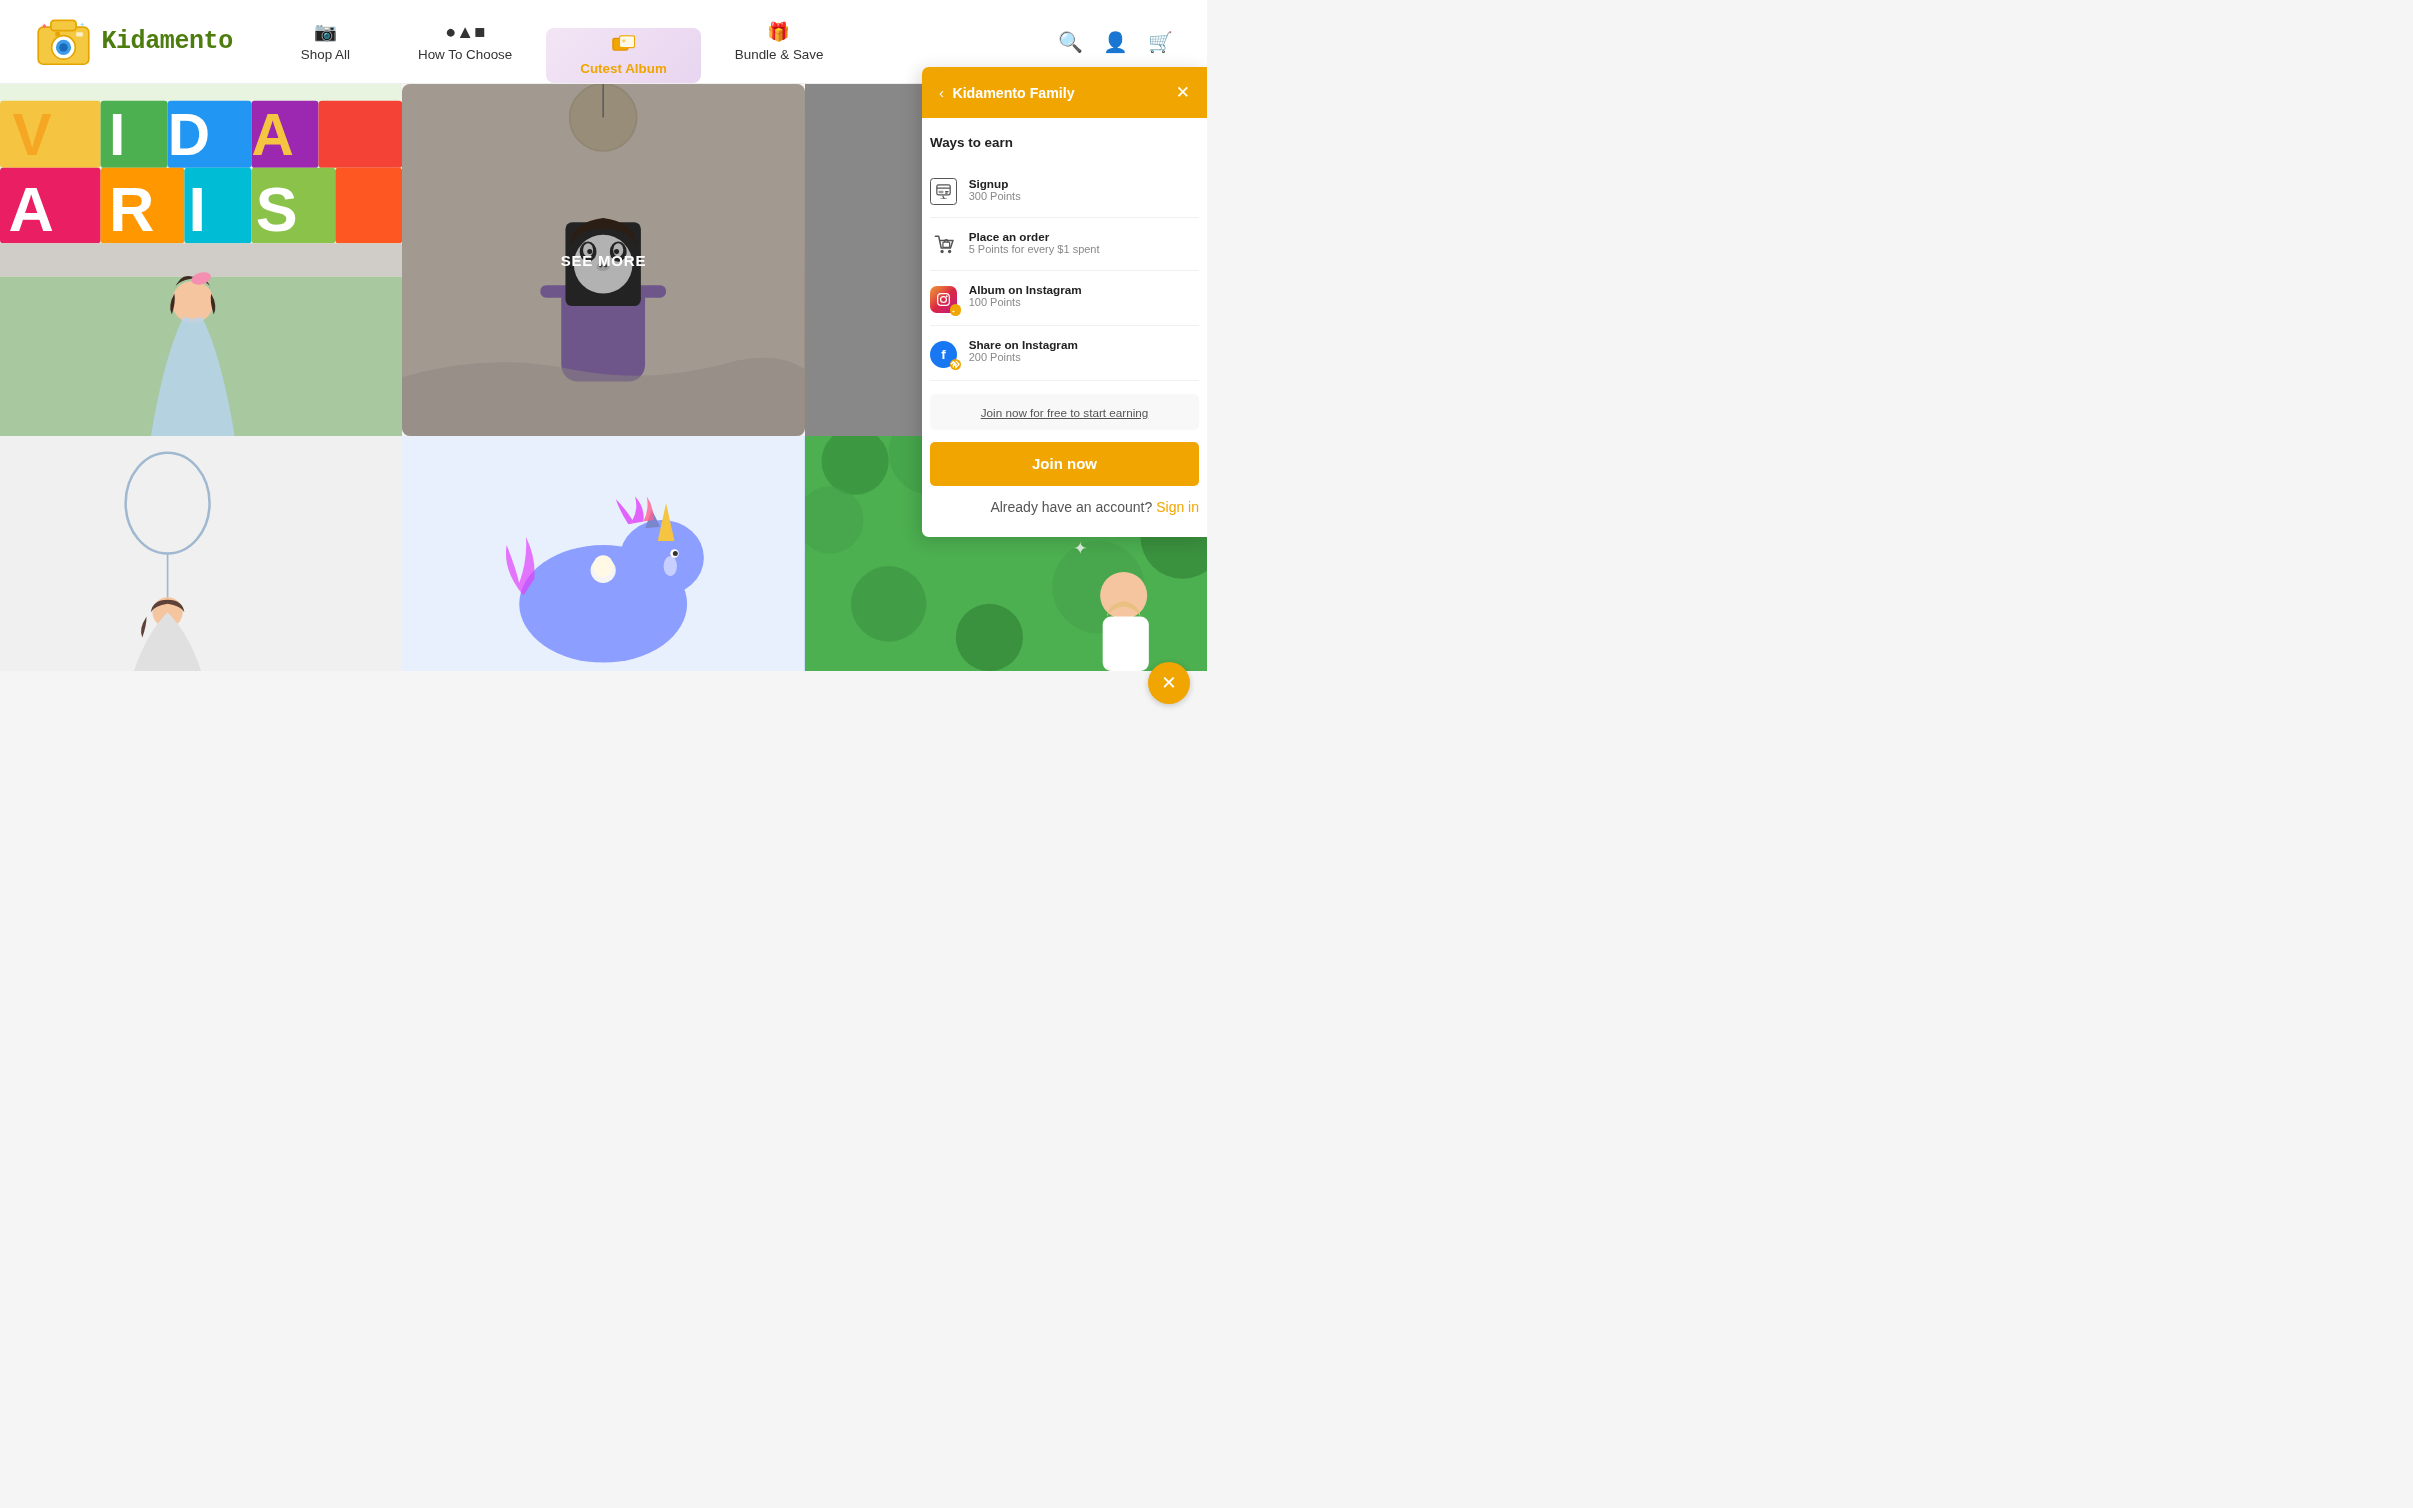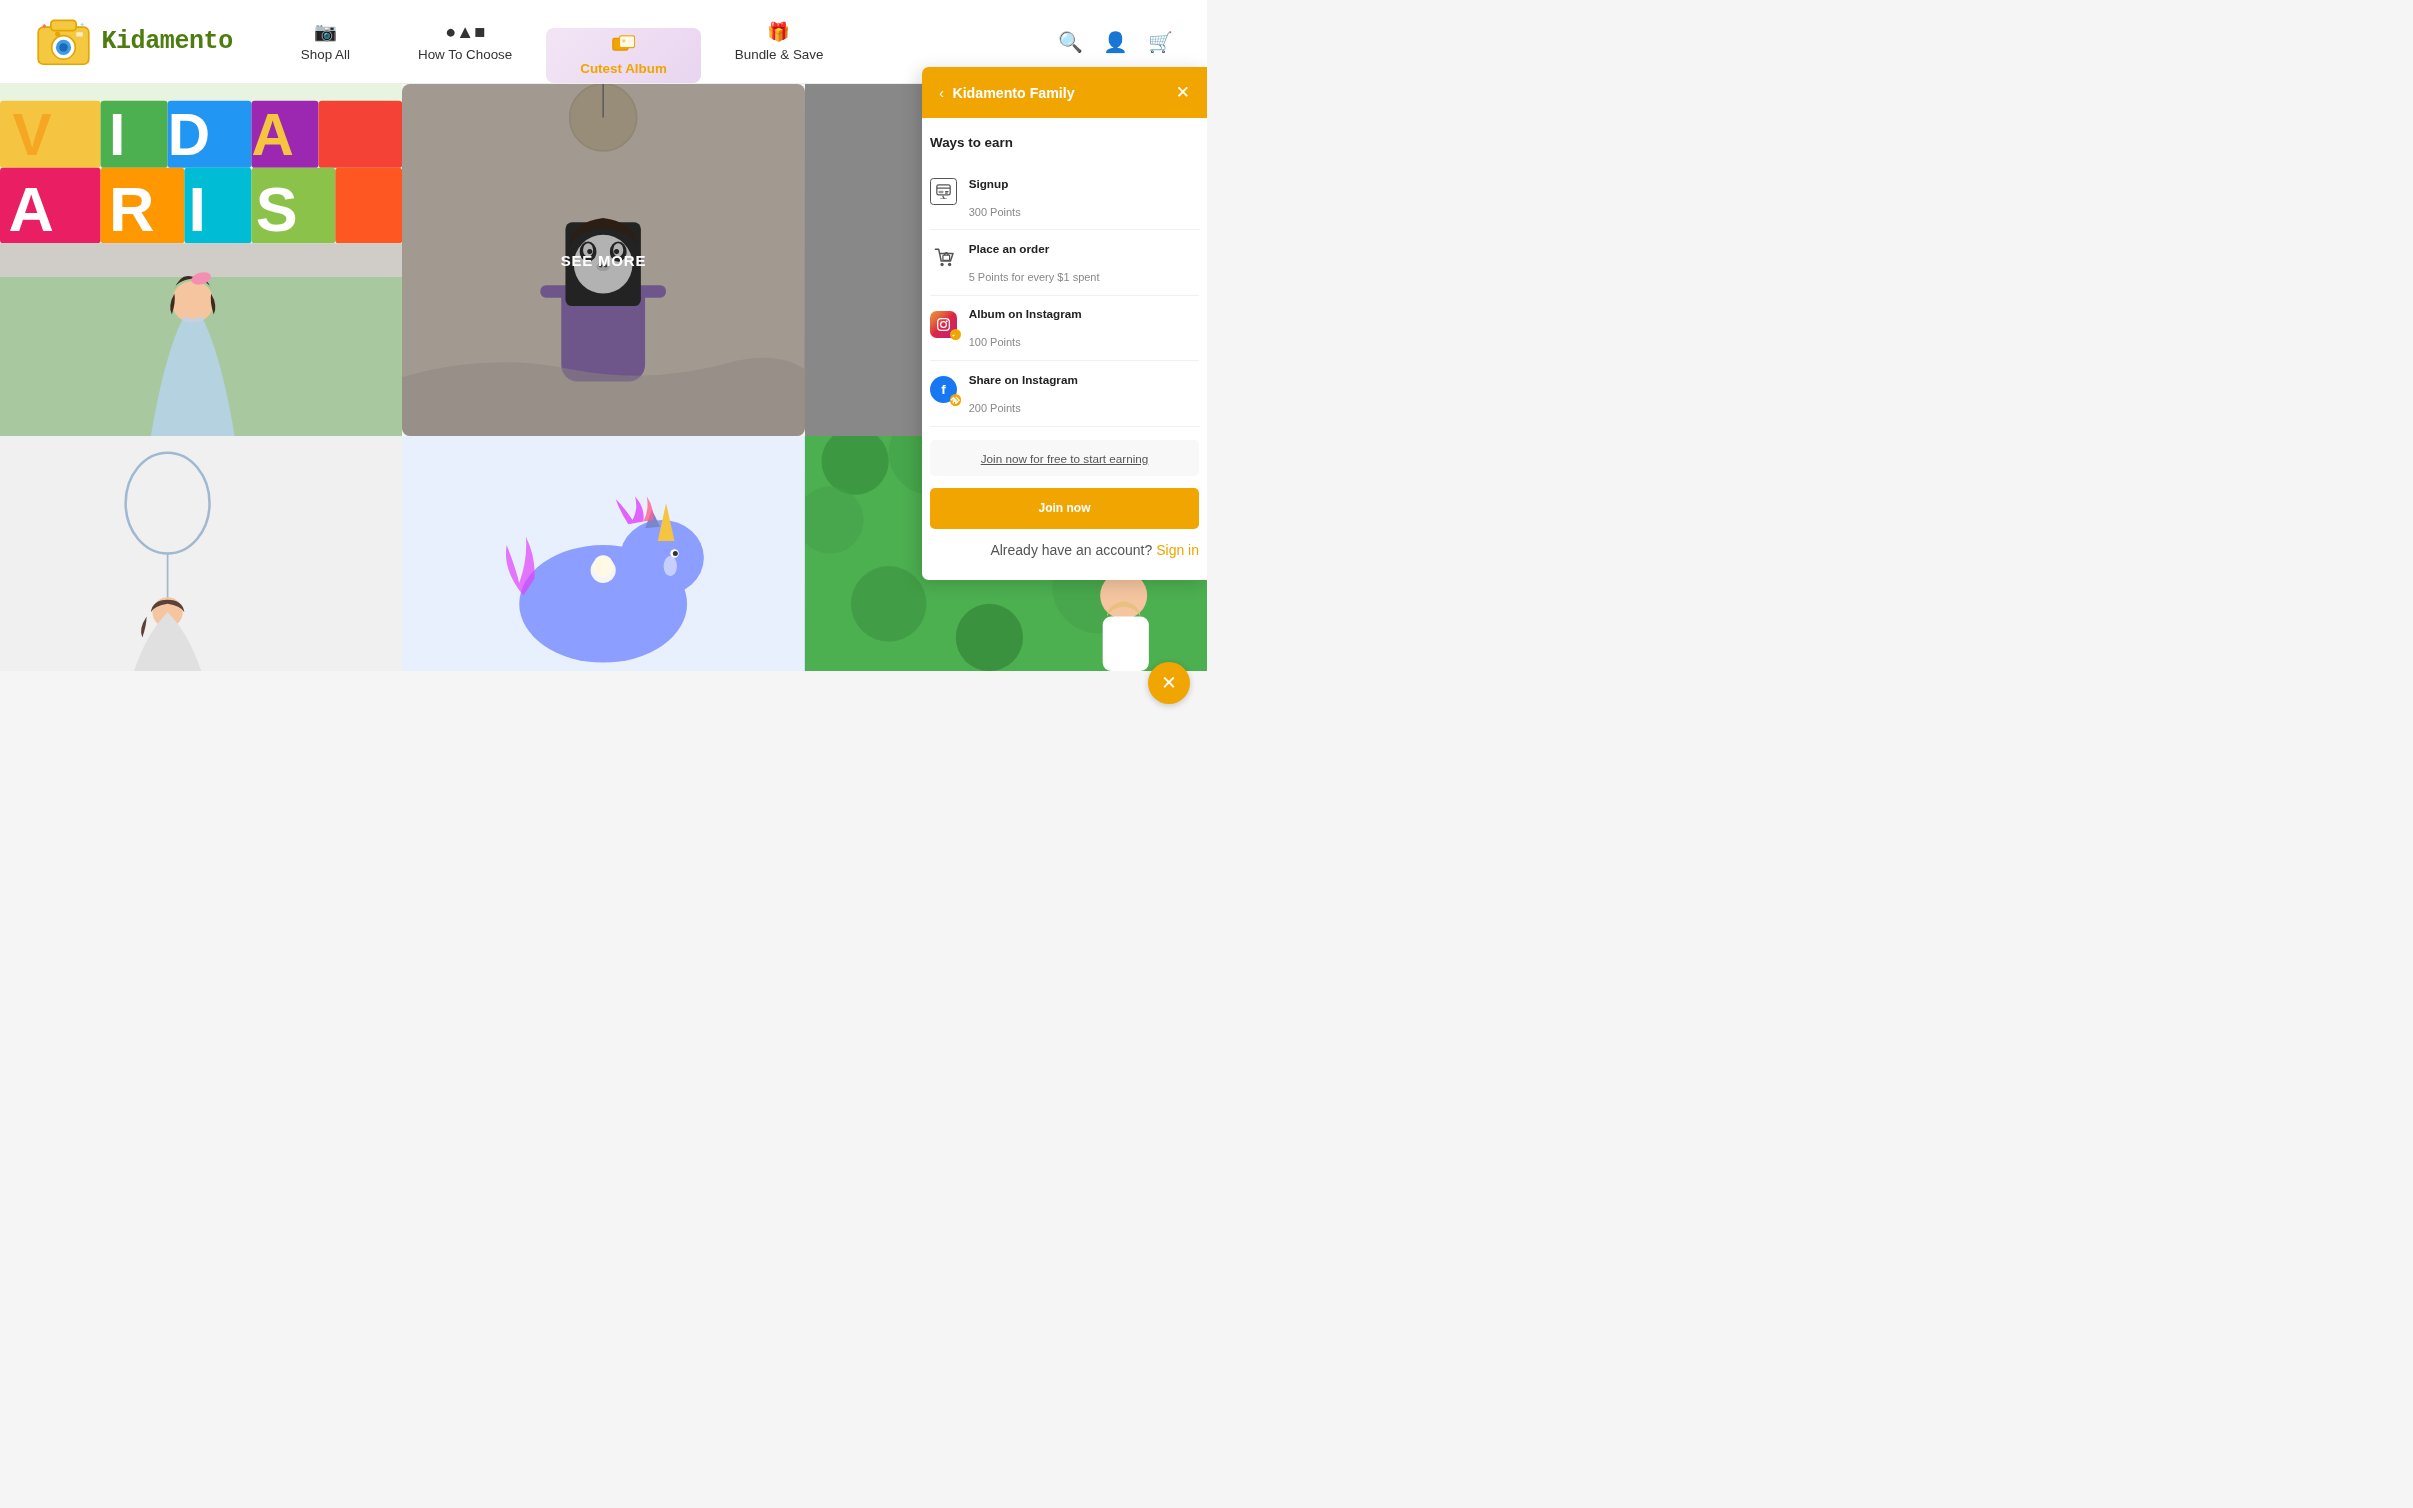--- a/index.html
+++ b/index.html
@@ -200,21 +200,21 @@
       gap: 11.7px;
       padding: 11.7px 0;
       border-bottom: 0.8px solid #f0f0f0;
     }
     .earn-item:last-of-type {
       border-bottom: none;
     }
     .earn-text-block {
       display: flex;
       flex-direction: column;
-      gap: 16px;
+      gap: 0;
     }
     .earn-label {
       font-size: 11.7px;
       font-weight: 600;
       color: #222;
     }
     .earn-points {
       font-size: 11px;
       color: #888;
     }
@@ -228,21 +228,21 @@
       margin: 13.4px 0 11.7px;
       text-decoration: underline;
     }
     .join-btn {
       width: 100%;
       background: #f0a500;
       color: #fff;
       border: none;
       border-radius: 5px;
       padding: 13.4px;
-      font-size: 12px;
+      font-size: 15px;
       font-weight: 600;
       cursor: pointer;
       margin-bottom: 13.4px;
     }
     .already-account {
       text-align: right;
       font-size: 14px;
       color: #555;
       padding-bottom: 5px;
     }

